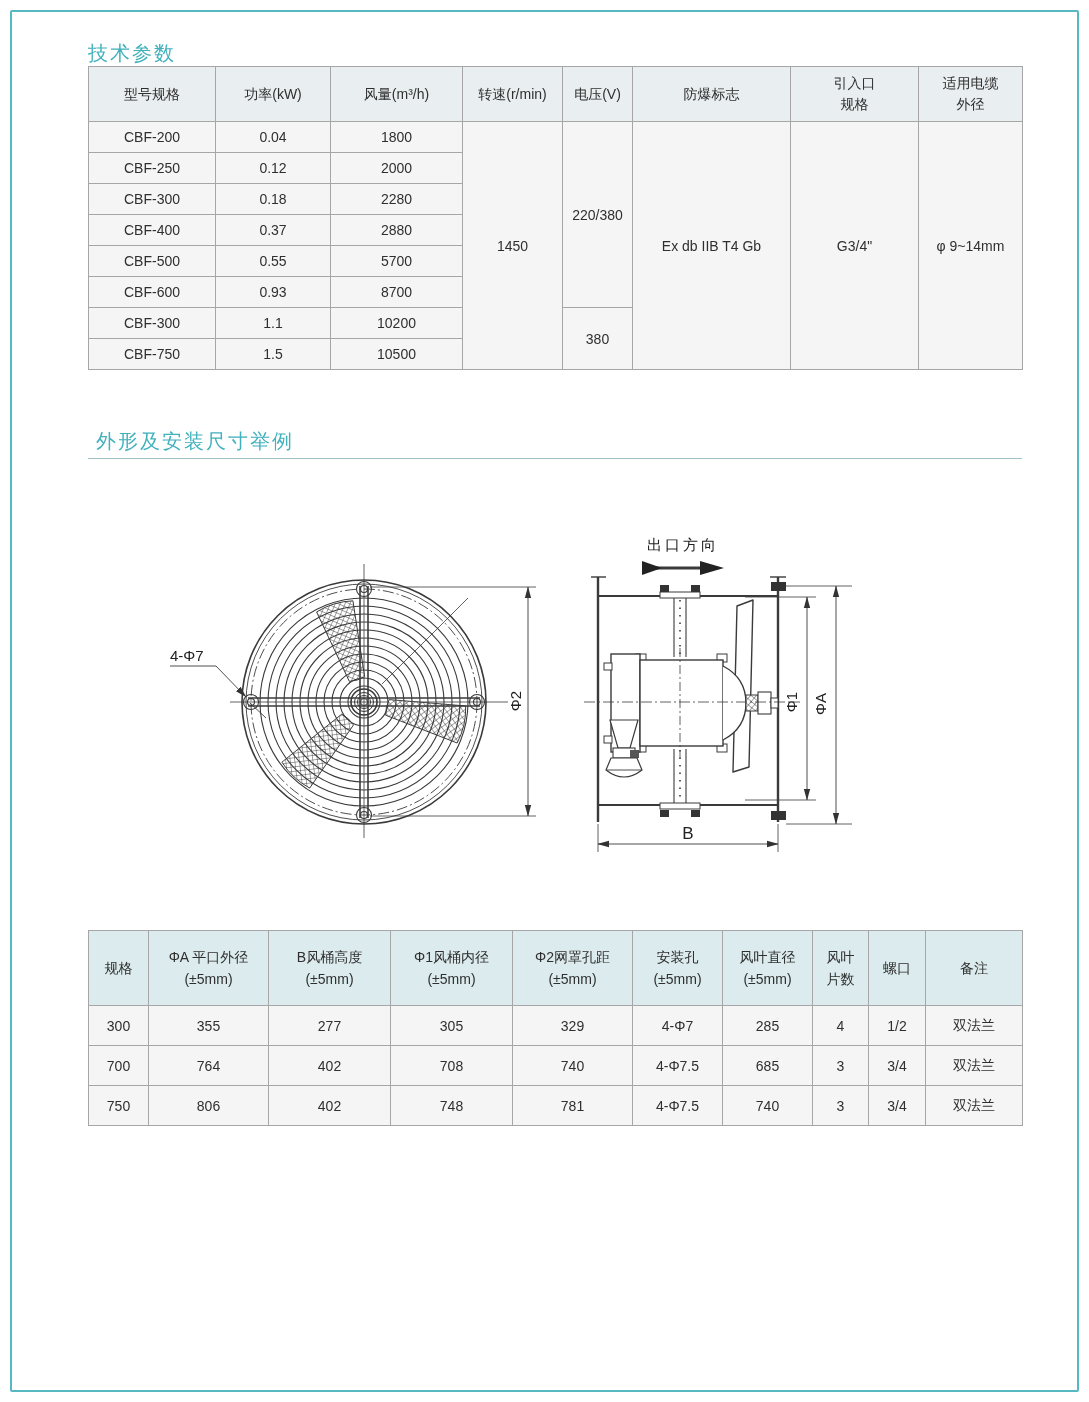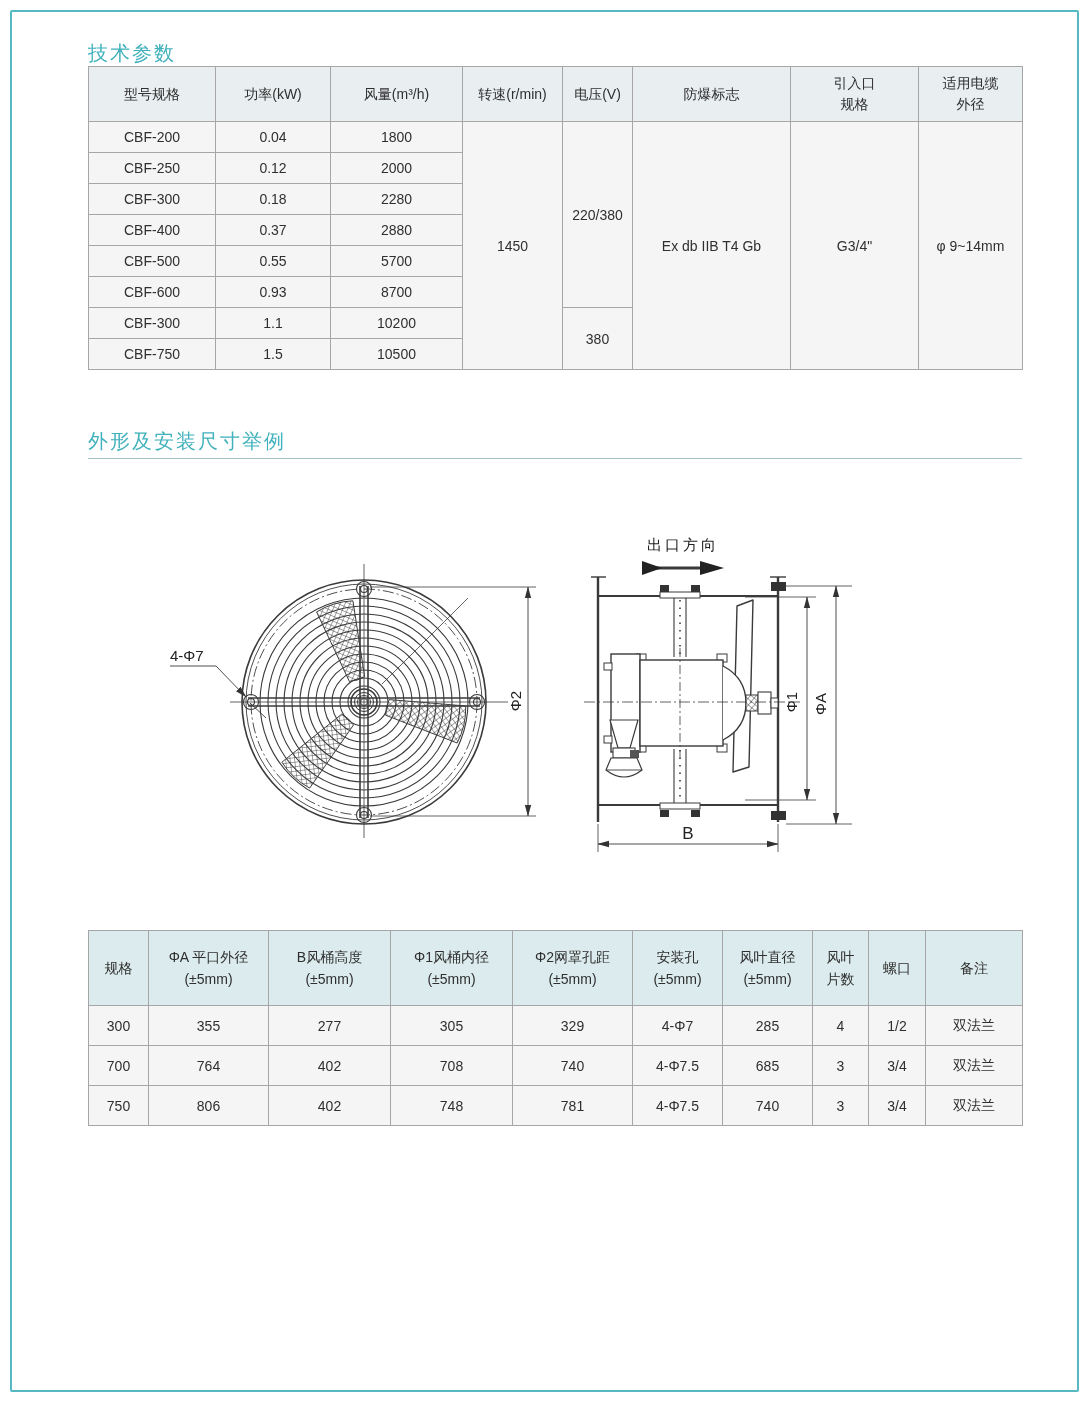--- a/index.html
+++ b/index.html
@@ -103,21 +103,21 @@
       <td rowspan="2">380</td>
     </tr>
     <tr>
       <td>CBF-750</td>
       <td>1.5</td>
       <td>10500</td>
     </tr>
   </tbody>
 </table>
 
-<div class="sec-title" style="top:428px;">外形及安装尺寸举例</div>
+<div class="sec-title" style="top:428px;margin-left:8px;">外形及安装尺寸举例</div>
 <div class="rule"></div>
 
 <svg id="drawing" width="800" height="400" viewBox="90 490 800 400">
   <defs>
     <marker id="arr" viewBox="0 0 12 8" refX="11.5" refY="4" markerWidth="13" markerHeight="9" orient="auto-start-reverse">
       <path d="M12,4 L0,0.7 L0,7.3 Z" fill="#333"></path>
     </marker>
     <pattern id="mesh" width="4.5" height="4.5" patternUnits="userSpaceOnUse" patternTransform="rotate(40)">
       <rect width="4.5" height="4.5" fill="#fff"></rect>
       <path d="M0,0 L0,4.5 M0,0 L4.5,0" stroke="#3a3a3a" stroke-width="0.9"></path>

